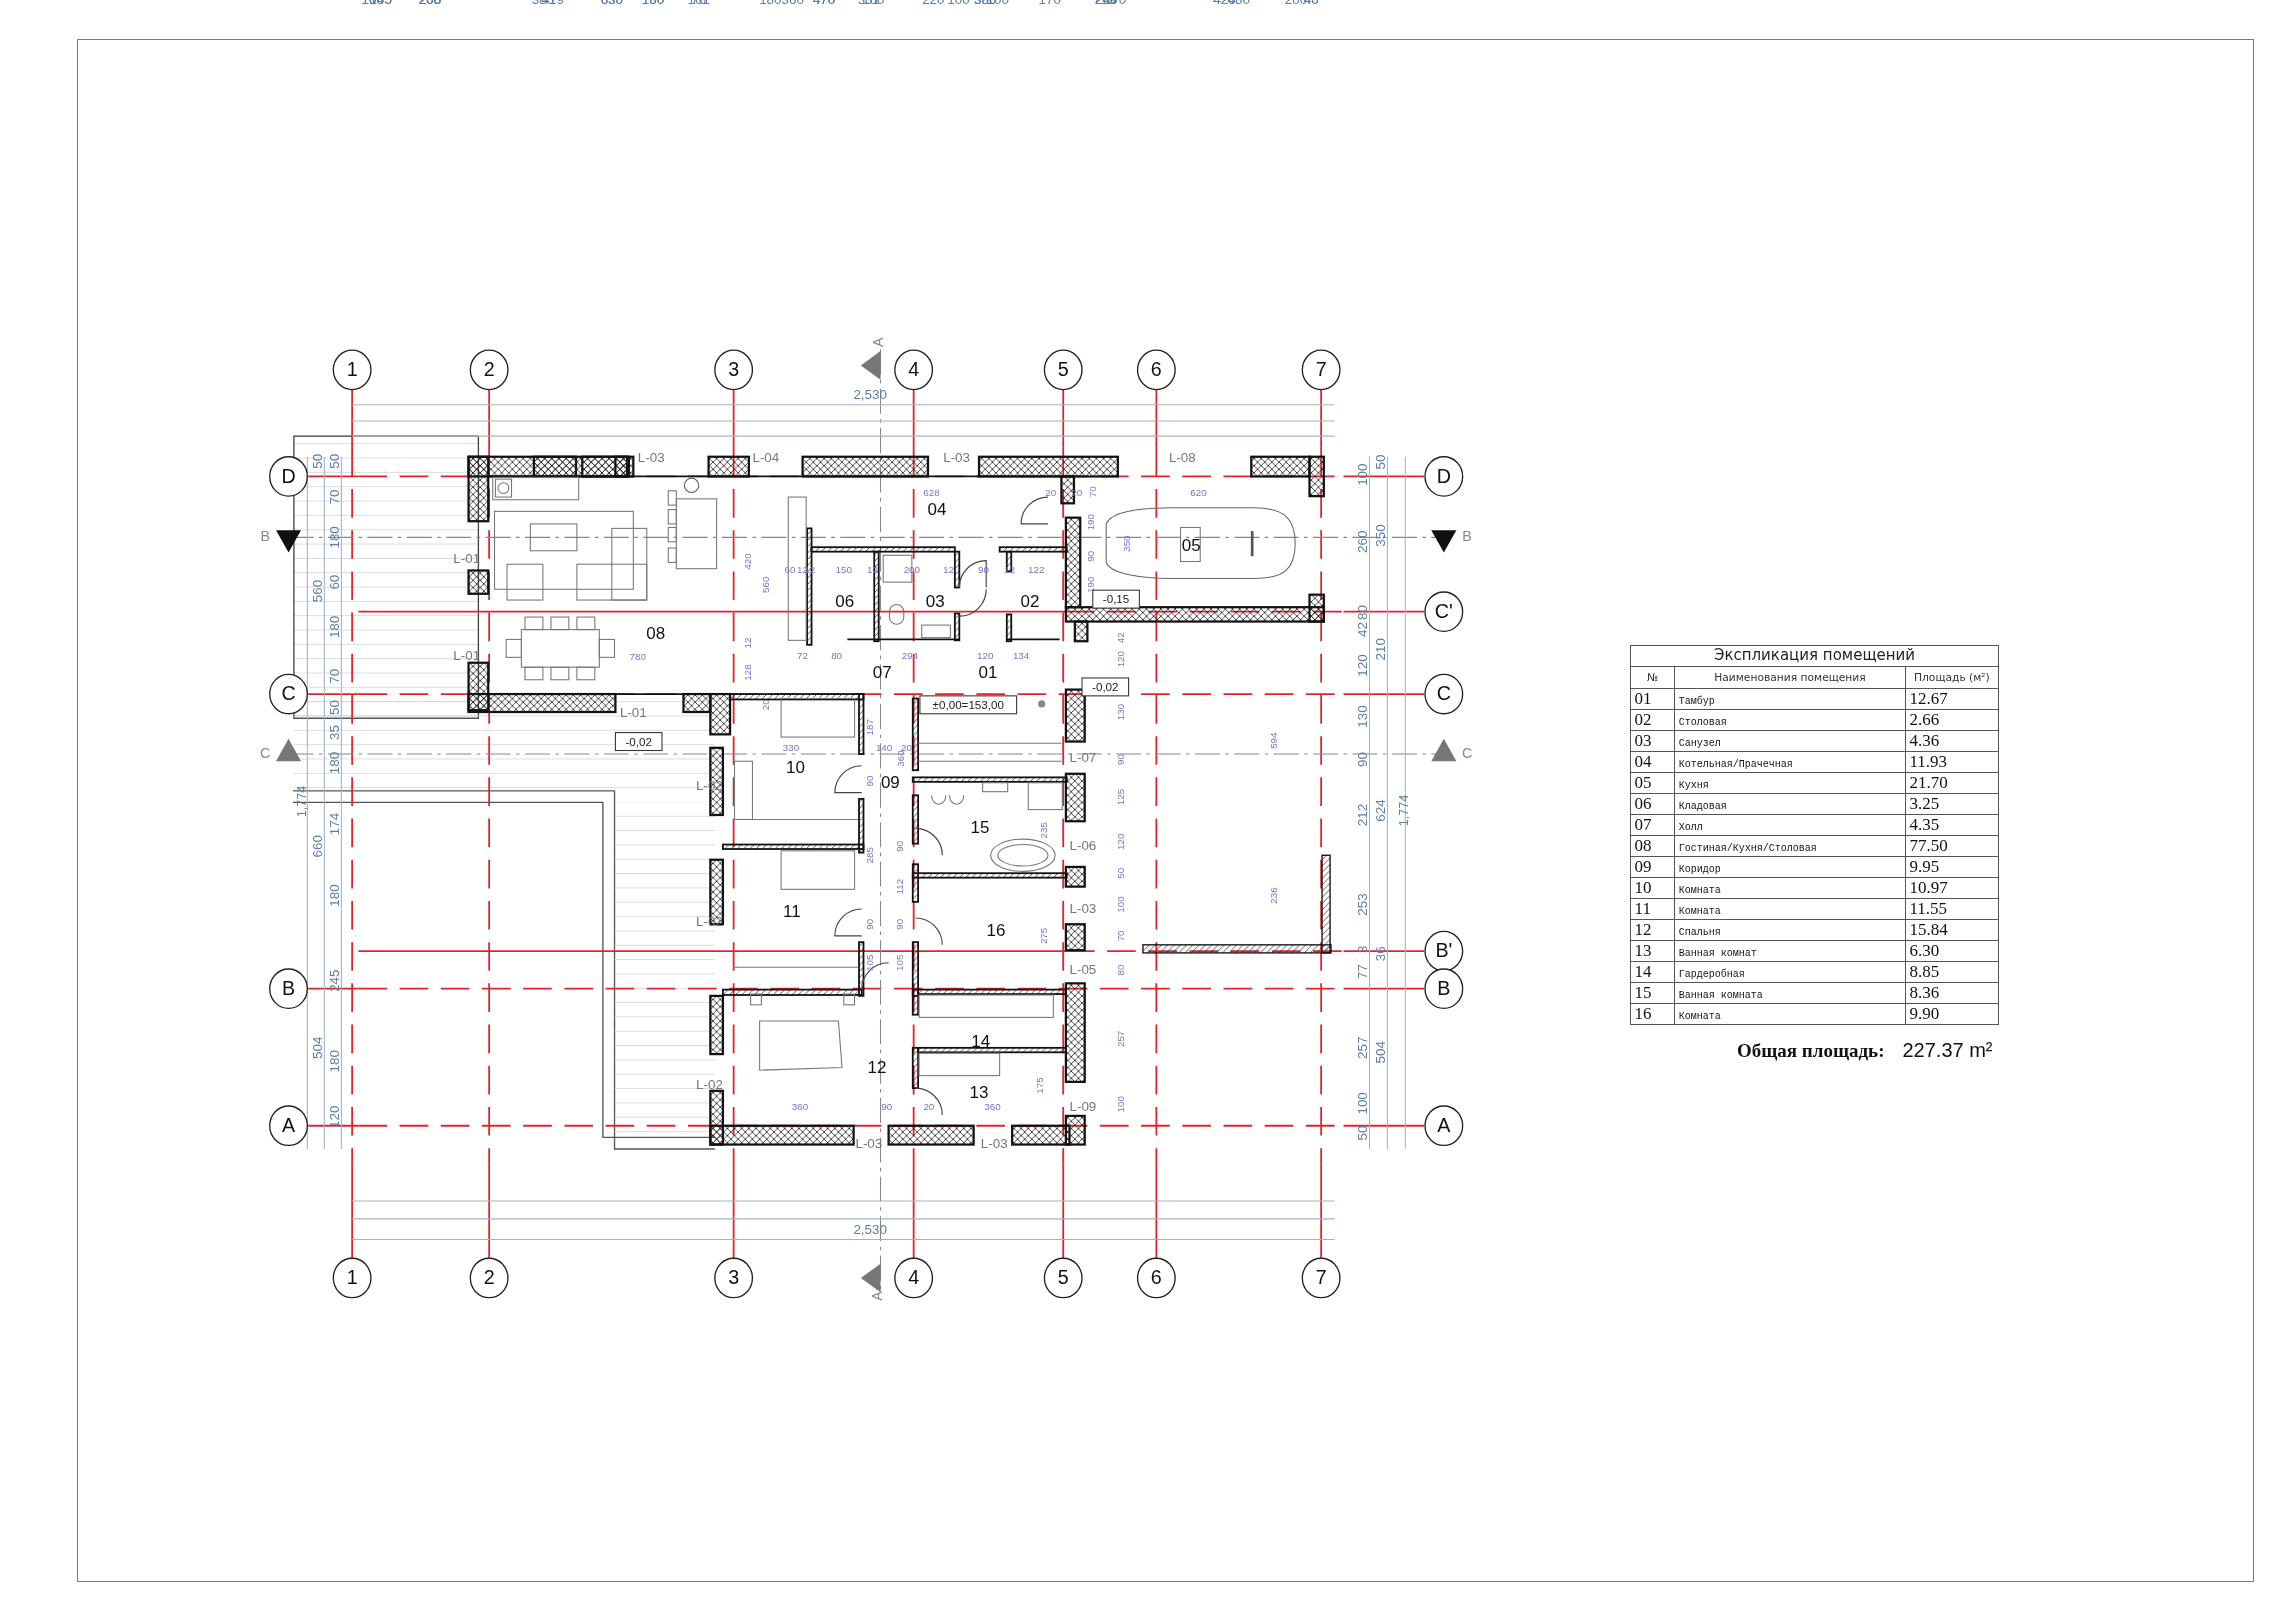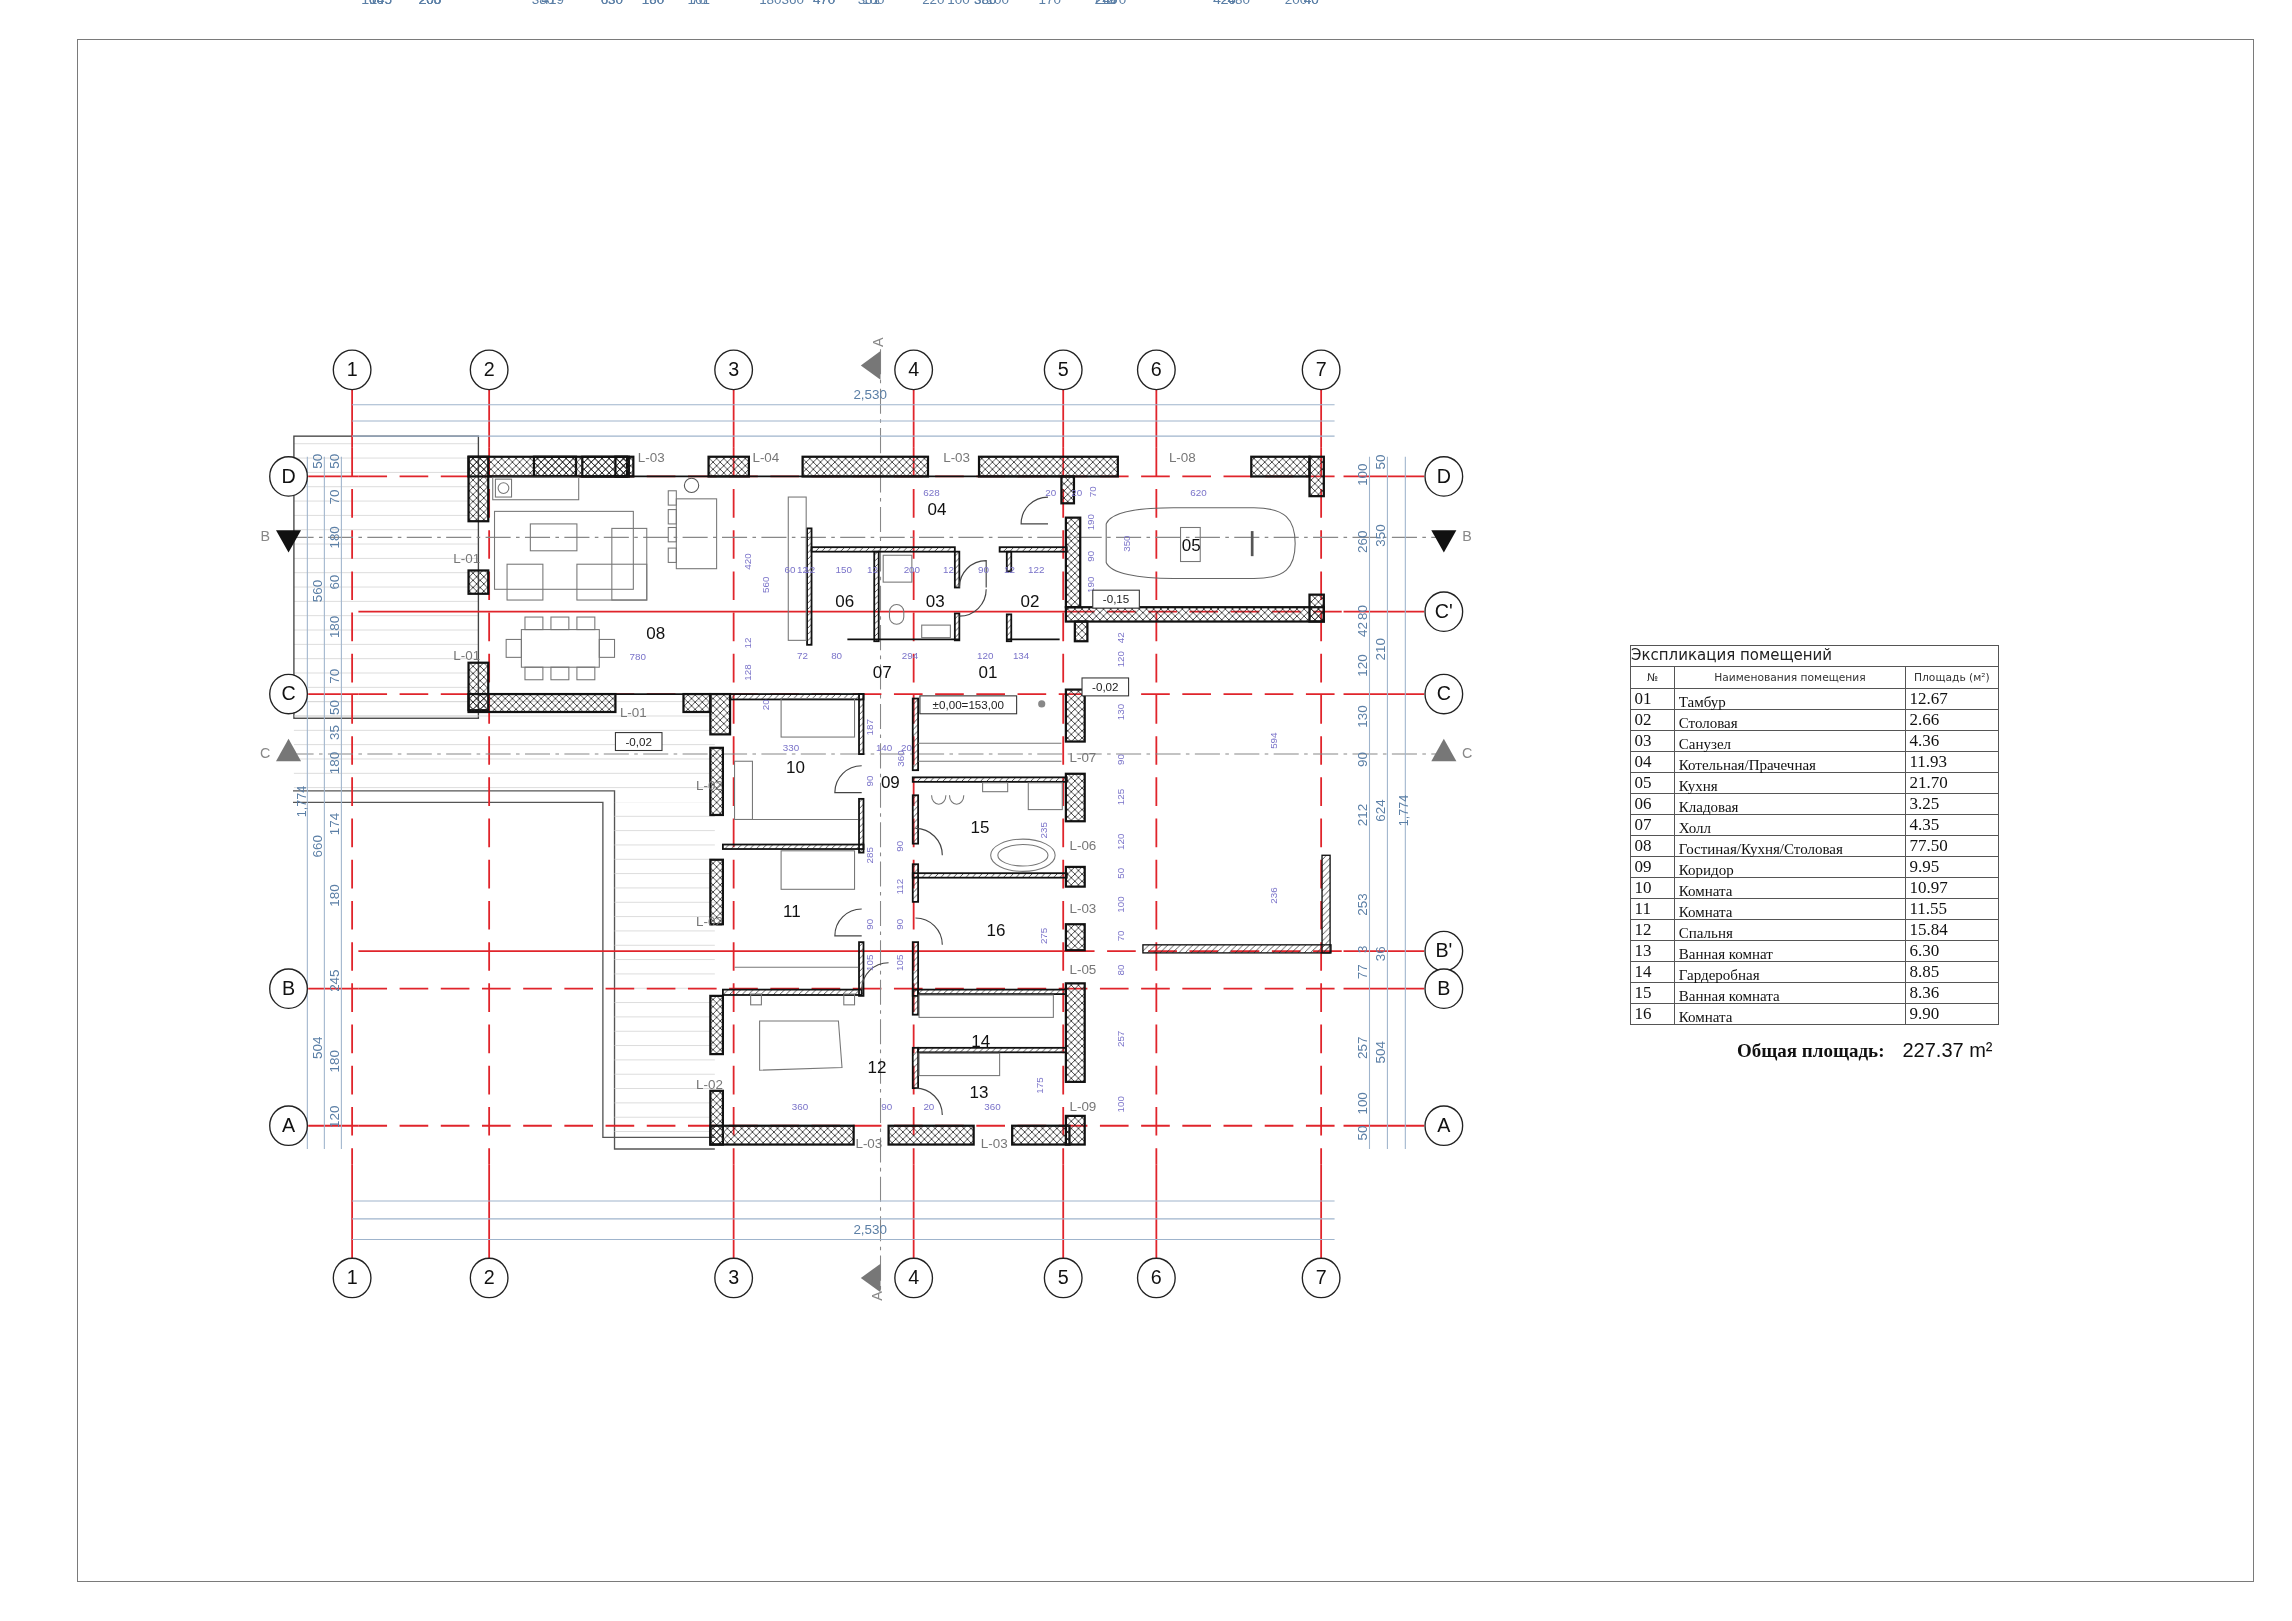--- a/index.html
+++ b/index.html
@@ -2,25 +2,25 @@
 <html style="font-size:14.3px"><head>
 <meta charset="utf-8">
 <style>
   html, body { margin:0; padding:0; background:#ffffff; }
   body { width:2293px; height:1621px; position:relative; overflow:hidden; font-family:"Liberation Sans", sans-serif; }
   #sheet { position:absolute; left:0; top:0; width:2293px; height:1621px; }
   .frame { position:absolute; left:77px; top:39px; width:2177px; height:1543px; border:1.8px solid #7a7a7a; box-sizing:border-box; }
   svg text { font-family:"Liberation Sans", sans-serif; }
   .expl { position:absolute; left:1630px; top:645px; width:369px; }
   .expl table { border-collapse:collapse; width:100%; }
-  .expl .title { border:1.3px solid #555; border-bottom:none; font-family:"DejaVu Sans", sans-serif; font-size:15px; height:19.7px; line-height:19.7px; color:#222; }
+  .expl .title { border:1.3px solid #555; border-bottom:none; text-align:center; font-family:"DejaVu Sans", sans-serif; font-size:15px; height:19.7px; line-height:19.7px; color:#222; }
   .expl th { font-family:"DejaVu Sans", sans-serif; font-weight:normal; font-size:10.7px; color:#333; border:1.3px solid #555; height:19.7px; }
   .expl td { border:1.3px solid #555; height:19px; padding:0 3.6px; font-size:15px; color:#111; }
   .expl td.num { font-family:"Liberation Serif", serif; width:36px; font-size:17px; }
-  .expl td.name { font-family:Liberation Serif, serif; font-size:15px; vertical-align:bottom; line-height:14.3px;margin-left:16px; }
+  .expl td.name { font-family:Liberation Mono, monospace; font-size:10px; vertical-align:bottom; line-height:14.3px;margin-left:16px; }
   .expl td.area { font-family:"Liberation Serif", serif; width:85px; font-size:17px;margin-top:46px; }
   .total { position:absolute; left:1737px; top:1039px; font-size:19px; color:#111; white-space:nowrap; }
   .total b { font-family:Liberation Serif, serif; font-weight:bold; }
   .total span.val { font-family:"Liberation Sans", sans-serif; font-size:20px; margin-left:18px; }
 </style>
 </head>
 <body>
 
 <div id="sheet">
   <div class="frame"></div>

